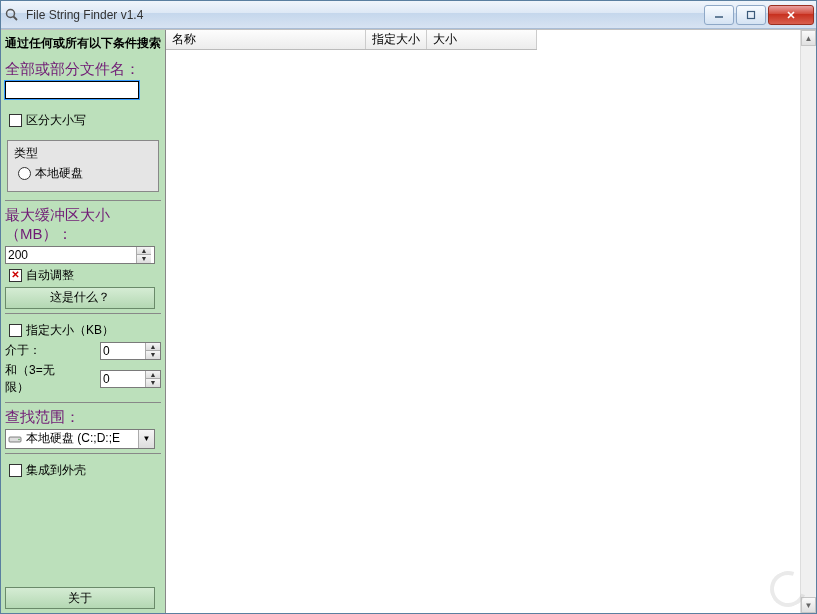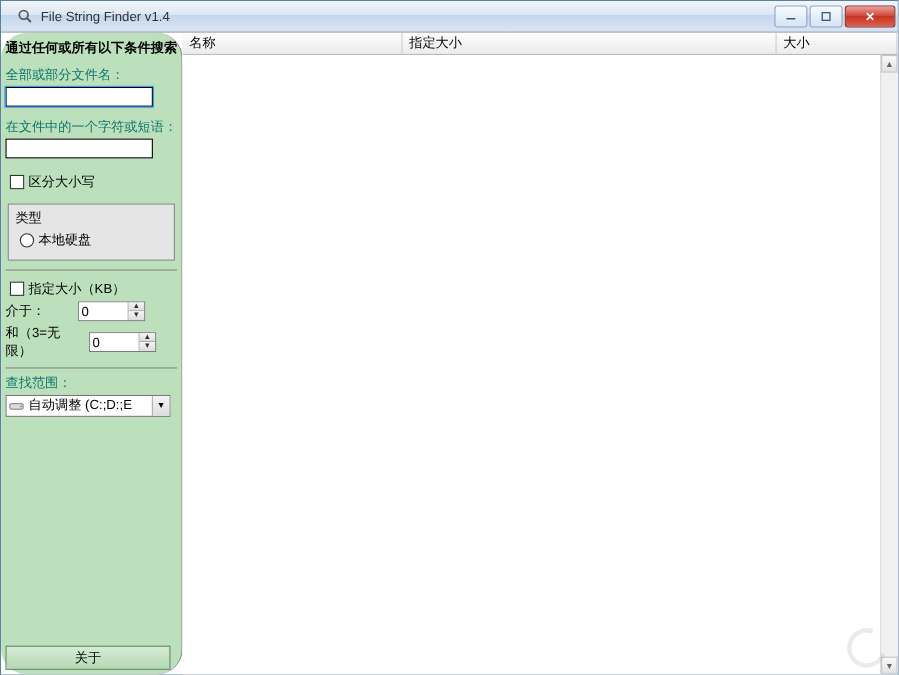--- a/index.html
+++ b/index.html
@@ -19,21 +19,21 @@
   display: flex;
   flex-direction: column;
   box-shadow: 0 0 0 1px rgba(0,0,0,0.1);
 }
 .titlebar {
   height: 28px;
   background: linear-gradient(to bottom, #f0f5fb 0%, #dde8f5 45%, #c5d7ec 46%, #d7e3f2 100%);
   border-bottom: 1px solid #a9bdd6;
   display: flex;
   align-items: center;
-  padding: 0 2px 0 14px;
+  padding: 0 2px 0 3px;
 }
 .titlebar .icon {
   width: 16px; height: 16px;
   margin-right: 6px;
   display: inline-flex;
   align-items: center;
   justify-content: center;
 }
 .titlebar .title {
   flex: 1;
@@ -70,36 +70,35 @@
   background: #fff;
 }
 .sidebar {
   width: 165px;
   background: #bce0bb;
   border-right: 1px solid #888;
   padding: 4px;
   display: flex;
   flex-direction: column;
   gap: 4px;
-  border-radius: 23px;
 }
 .sidebar-title {
   font-weight: bold;
   font-size: 12px;
   line-height: 1.3;
   color: #000;
   padding: 2px 0 4px 0;
 }
 .section {
   border-top: 1px solid #888;
   padding-top: 5px;
 }
 .label {
-  font-size: 12px;
-  color: #0f766e;
+  font-size: 15px;
+  color: #701a75;
   margin-bottom: 2px;
 }
 .textin {
   width: 134px;
   height: 18px;
   border: 1px solid #000;
   background: #fff;
   padding: 0 2px;
   font-size: 12px;
 }
@@ -135,20 +134,21 @@
 }
 .fieldset .legend {
   font-size: 12px;
   margin-bottom: 2px;
 }
 .numrow {
   display: flex;
   align-items: center;
   gap: 4px;
   margin: 2px 0;
+  justify-content: space-between;
 }
 .numrow .lbl { width: 62px; }
 .spin {
   display: flex;
   border: 1px solid #7a7a7a;
   background: #fff;
   height: 18px;
 }
 .spin input {
   border: none;
@@ -198,21 +198,21 @@
   border: 1px solid #6a8a6a;
   background: linear-gradient(#d5ecd4, #b4d8b3);
   display:flex;align-items:center;justify-content:center;
   font-size:12px;
   width: 150px;
 }
 .btn.small { width: 150px; }
 .main {
   flex:1;
   display:flex;
-  flex-direction:column;
+  flex-direction:row;
 }
 .listhdr {
   height: 20px;
   display:flex;
   border-bottom: 1px solid #bbb;
   background: linear-gradient(#fdfdfd,#ececec);
 }
 .listhdr .col {
   border-right: 1px solid #ccc;
   display:flex;align-items:center;
@@ -293,38 +293,53 @@
 
   <div class="client">
     <div class="sidebar">
       <div class="sidebar-title">通过任何或所有以下条件搜索</div>
 
       <div class="field-group">
         <div class="label">全部或部分文件名：</div>
         <input class="textin focused" value="" style="">
       </div>
 
-      <div class="field-group">
-        <div class="label">在文件中的一个字符或短语：</div>
-        <input class="textin" value="" style="">
-      </div>
 
       <div class="checkbox-row">
         <span class="cb"></span>
         <span>区分大小写</span>
       </div>
 
       <div class="fieldset">
         <div class="legend">类型</div>
         <div class="radio-row">
           <span class="rb"></span>
           <span>本地硬盘</span>
         </div>
       </div>
 
+      <div class="section">
+        <div class="label">最大缓冲区大小（MB）：</div>
+        <div class="spin" style="width:150px">
+          <input style="width: 130px;" value="200">
+          <div class="arrows">
+              <div>▲</div>
+              <div>▼</div>
+            </div>
+        </div>
+        <div class="checkbox-row">
+          <span class="cb">
+              <span class="x">✕</span>
+            </span>
+          <span>自动调整</span>
+        </div>
+        <div class="btn small">
+            <span>这是什么？</span>
+          </div>
+      </div>
 
       <div class="section">
         <div class="checkbox-row">
           <span class="cb"></span>
           <span>指定大小（KB）</span>
         </div>
         <div class="numrow">
           <span class="lbl">介于：</span>
           <div class="spin">
             <input value="0" style="">
@@ -348,26 +363,32 @@
 
       <div class="section">
         <div class="label">查找范围：</div>
         <div class="combo">
           <span class="icn">
             <svg width="14" height="10">
                 <rect x="1" y="3" width="12" height="5" rx="1" fill="#ddd" stroke="#666" stroke-width="0.8"></rect>
                 <circle cx="11" cy="5.5" r="0.8" fill="#5a5"></circle>
               </svg>
           </span>
-          <span class="val">自动调整 (C:;D:;E</span>
+          <span class="val">本地硬盘 (C:;D:;E</span>
           <span class="drop">▼</span>
         </div>
       </div>
 
 
+      <div class="section">
+        <div class="checkbox-row">
+          <span class="cb"></span>
+          <span>集成到外壳</span>
+        </div>
+      </div>
 
       <div style="flex:1"></div>
       <div class="btn">
           <span>关于</span>
         </div>
     </div>
 
     <div class="main">
       <div class="listhdr">
         <div class="col col-name">名称</div>

